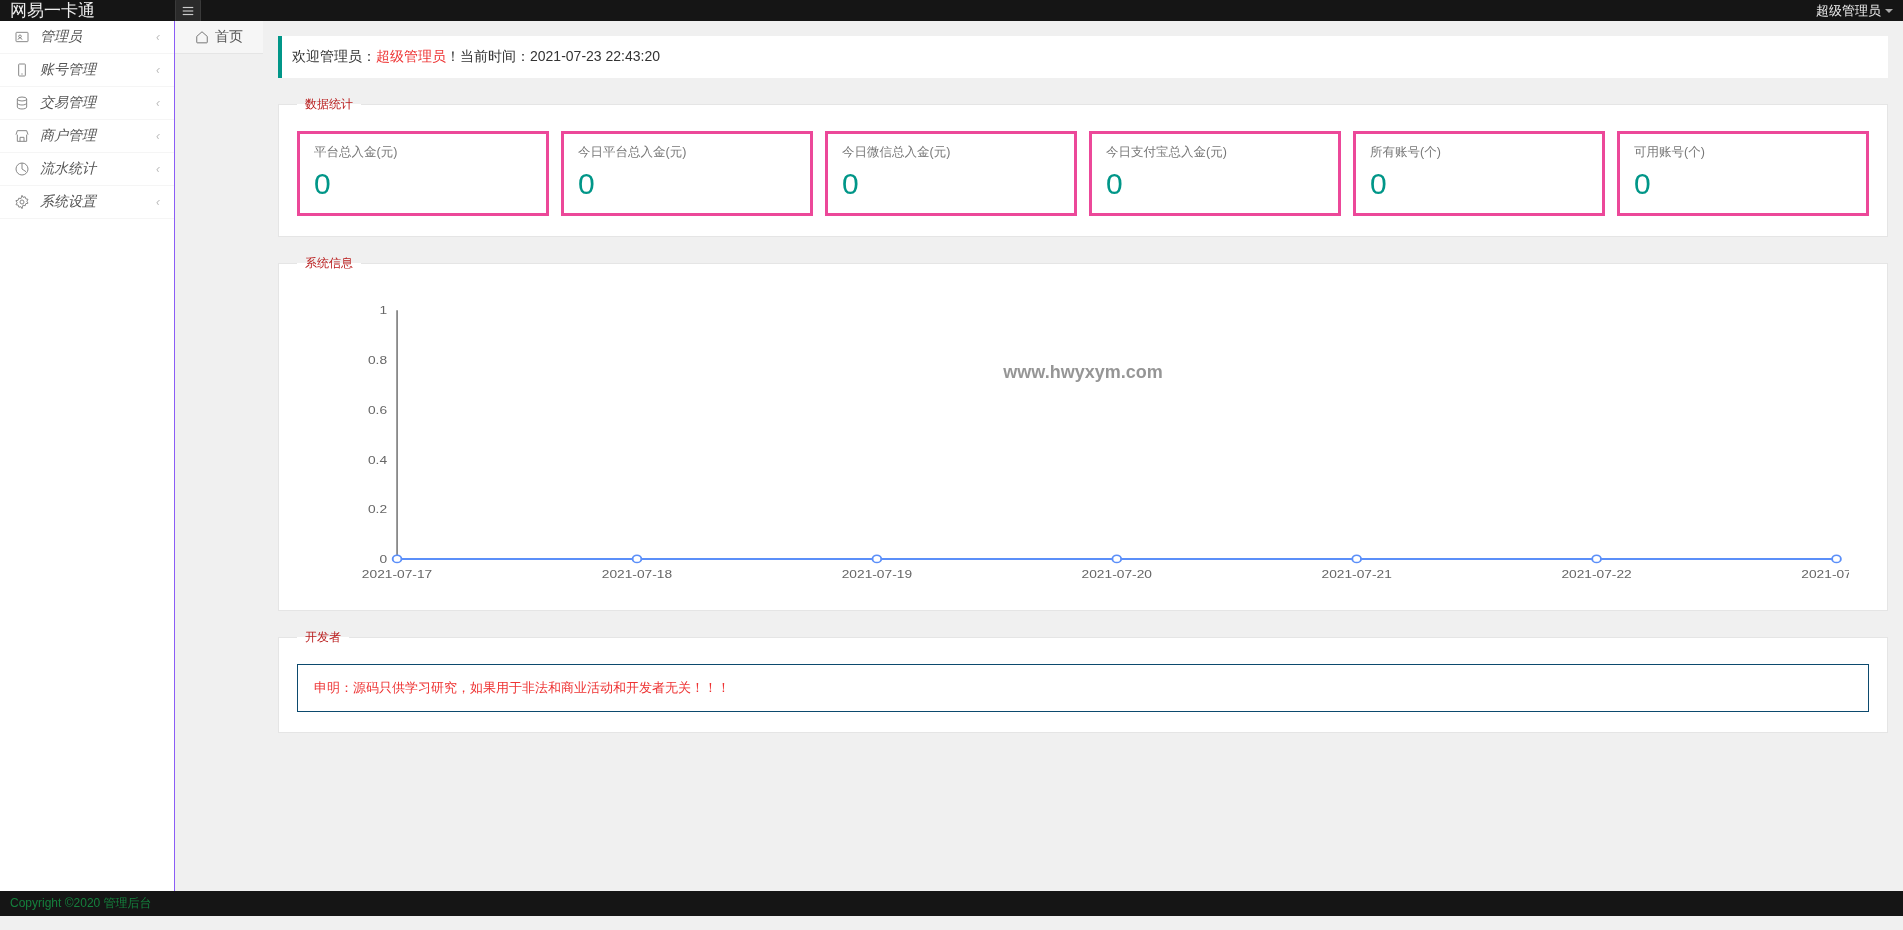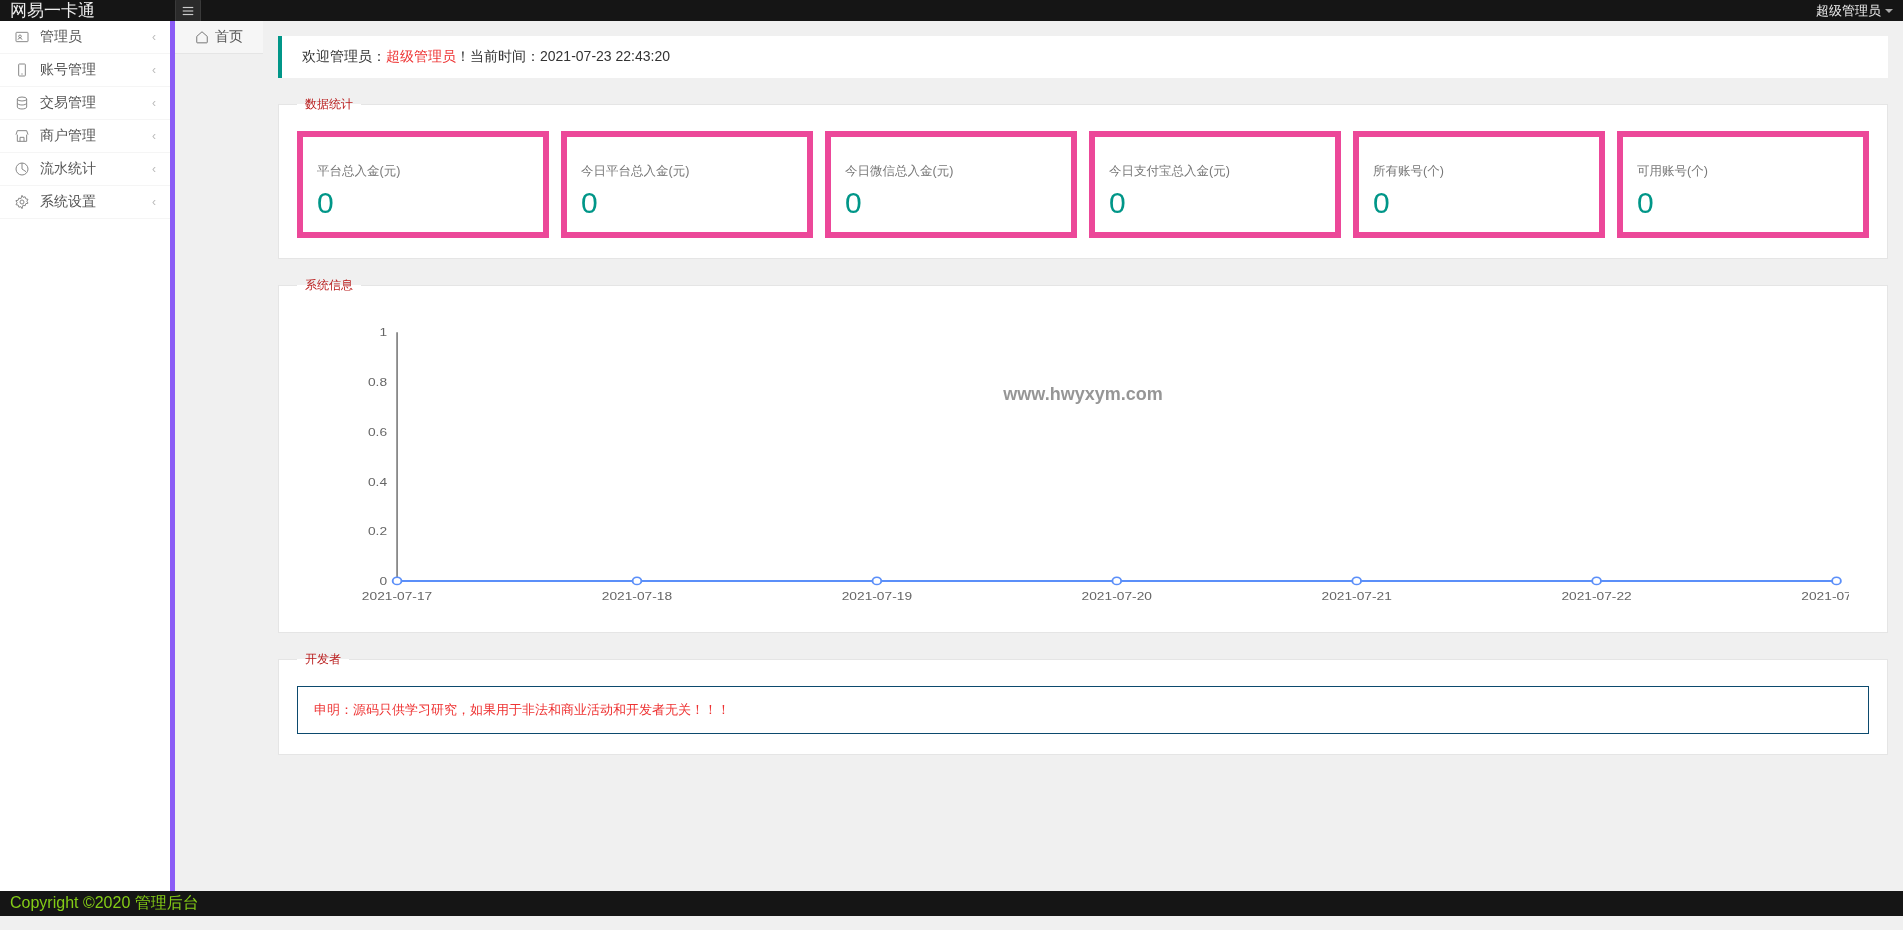--- a/index.html
+++ b/index.html
@@ -5,42 +5,42 @@
 * { margin: 0; padding: 0; box-sizing: border-box; }
 body { font-family: -apple-system, "Microsoft YaHei", sans-serif; font-size: 14px; color: #333; background: #f0f0f0; overflow: hidden; }
 .topbar { height: 21px; background: #151515; display: flex; align-items: center; color: #fff; padding: 0 10px; }
 .logo { width: 165px; font-size: 17px; font-weight: 500; color: #eee; }
 .hamburger { width: 26px; height: 26px; background: #2a2a2a; border: 1px solid #3a3a3a; border-radius: 3px; display: flex; align-items: center; justify-content: center; cursor: pointer; }
 .hamburger svg { width: 14px; height: 14px; }
 .topbar-spacer { flex: 1; }
 .user-menu { font-size: 13px; color: #eee; cursor: pointer; display: flex; align-items: center; gap: 4px; }
 .user-menu::after { content: ''; border: 4px solid transparent; border-top-color: #aaa; margin-top: 4px; }
 .main { display: flex; height: calc(100vh - 35px - 25px); }
-.sidebar { width: 175px; background: #fff; border-right: 5px solid #8b5cf6; }
+.sidebar { width: 175px; background: #fff; border-right: 1px solid #8b5cf6; font-style: italic; }
 .sidebar-item { height: 33px; display: flex; align-items: center; padding: 0 14px; color: #555; font-size: 14px; cursor: pointer; border-bottom: 1px solid #f5f5f5; }
 .sidebar-item .icon { width: 16px; height: 16px; margin-right: 10px; color: #888; flex-shrink: 0; }
 .sidebar-item .chevron { margin-left: auto; color: #bbb; font-size: 12px; }
 .content { flex: 1; display: flex; flex-direction: row; overflow: hidden; }
 .breadcrumb { height: 33px; background: #f6f6f6; border-bottom: 1px solid #e5e5e5; display: flex; align-items: center; padding: 0 20px; color: #555; gap: 6px; }
 .breadcrumb svg { width: 14px; height: 14px; }
 .page { flex: 1; overflow-y: auto; padding: 15px; background: #f0f0f0; }
 .card { background: #fff; }
-.welcome { border-left: 4px solid #009688; padding: 12px 20px; margin-bottom: 18px; color: #333; }
+.welcome { border-left: 4px solid #009688; padding: 12px 10px; margin-bottom: 18px; color: #333; }
 .welcome .admin-name { color: #e33; }
 fieldset { border: 1px solid #e5e5e5; background: #fff; padding: 18px 18px 20px; margin-bottom: 18px; }
 legend { padding: 0 8px; font-size: 12px; color: #b91c1c; font-family: Liberation Serif, serif; }
 .stats-row { display: flex; gap: 12px; }
-.stat-box { flex: 1; border: 6px solid #ec4899; padding: 26px 14px 12px; }
+.stat-box { flex: 1; border: 3px solid #ec4899; padding: 10px 14px 12px; }
 .stat-label { font-size: 12.5px; color: #777; margin-bottom: 6px; }
 .stat-value { font-size: 30px; color: #009688; font-weight: 400; }
 .chart-wrap { height: 300px; position: relative; padding: 10px 20px 0 50px; }
 .watermark { position: absolute; top: 72px; left: 50%; transform: translateX(-50%); color: #737373; font-size: 18px; font-weight: 600; opacity: 0.75; pointer-events: none; }
 .chart-svg { width: 100%; height: 100%; }
 .dev-note { border: 1px solid #0c4a6e; background: #fff; color: #e33; padding: 14px 16px; font-size: 13px; }
-.footer { height: 25px; background: #151515; color: #84cc16; font-size: 16px; display: flex; align-items: center; padding: 0 10px; }
+.footer { height: 25px; background: #151515; color: #15803d; font-size: 12px; display: flex; align-items: center; padding: 0 10px; }
 .y-tick { font-size: 11px; fill: #666; text-anchor: end; }
 .x-tick { font-size: 11px; fill: #666; text-anchor: middle; }
 .axis-line { stroke: #555; stroke-width: 1; }
 .data-line { stroke: #5b8ff9; stroke-width: 2; fill: none; }
 .data-point { fill: #fff; stroke: #5b8ff9; stroke-width: 1.5; }
 </style>
 </head>
 <body>
 
 <div class="topbar">

